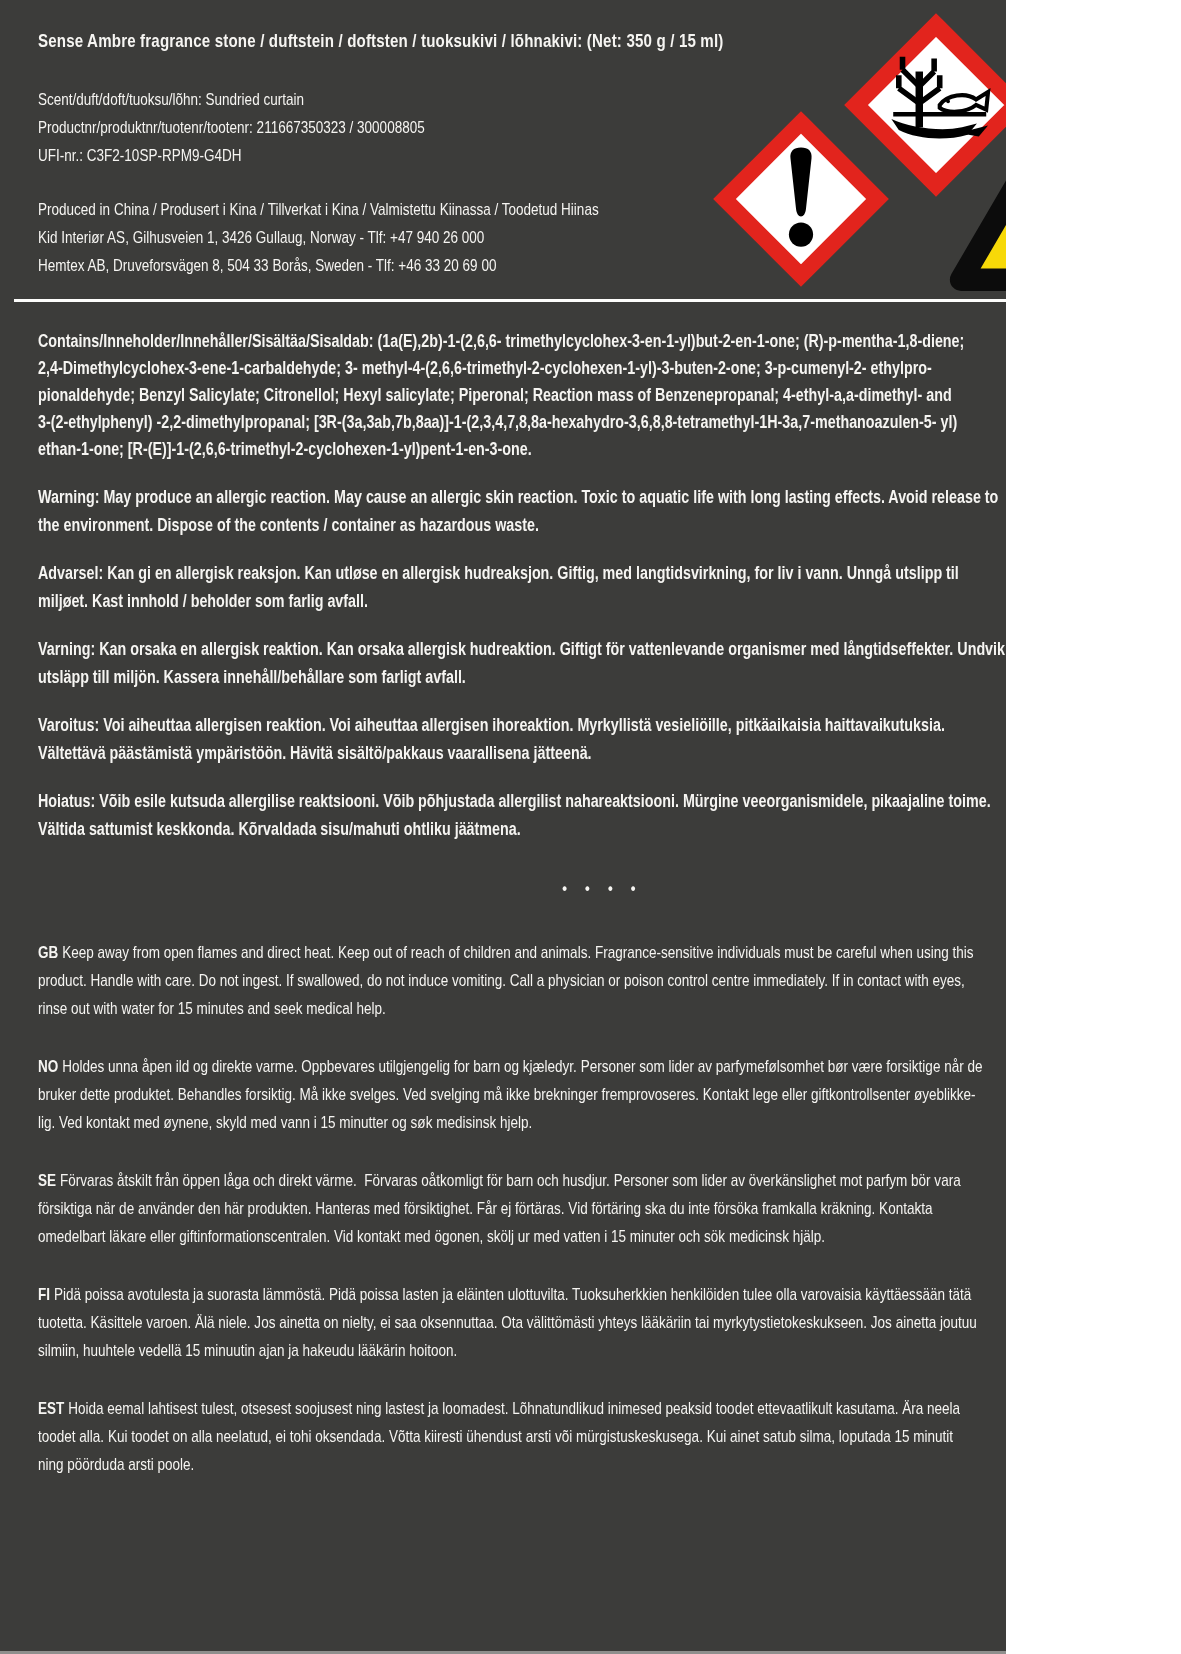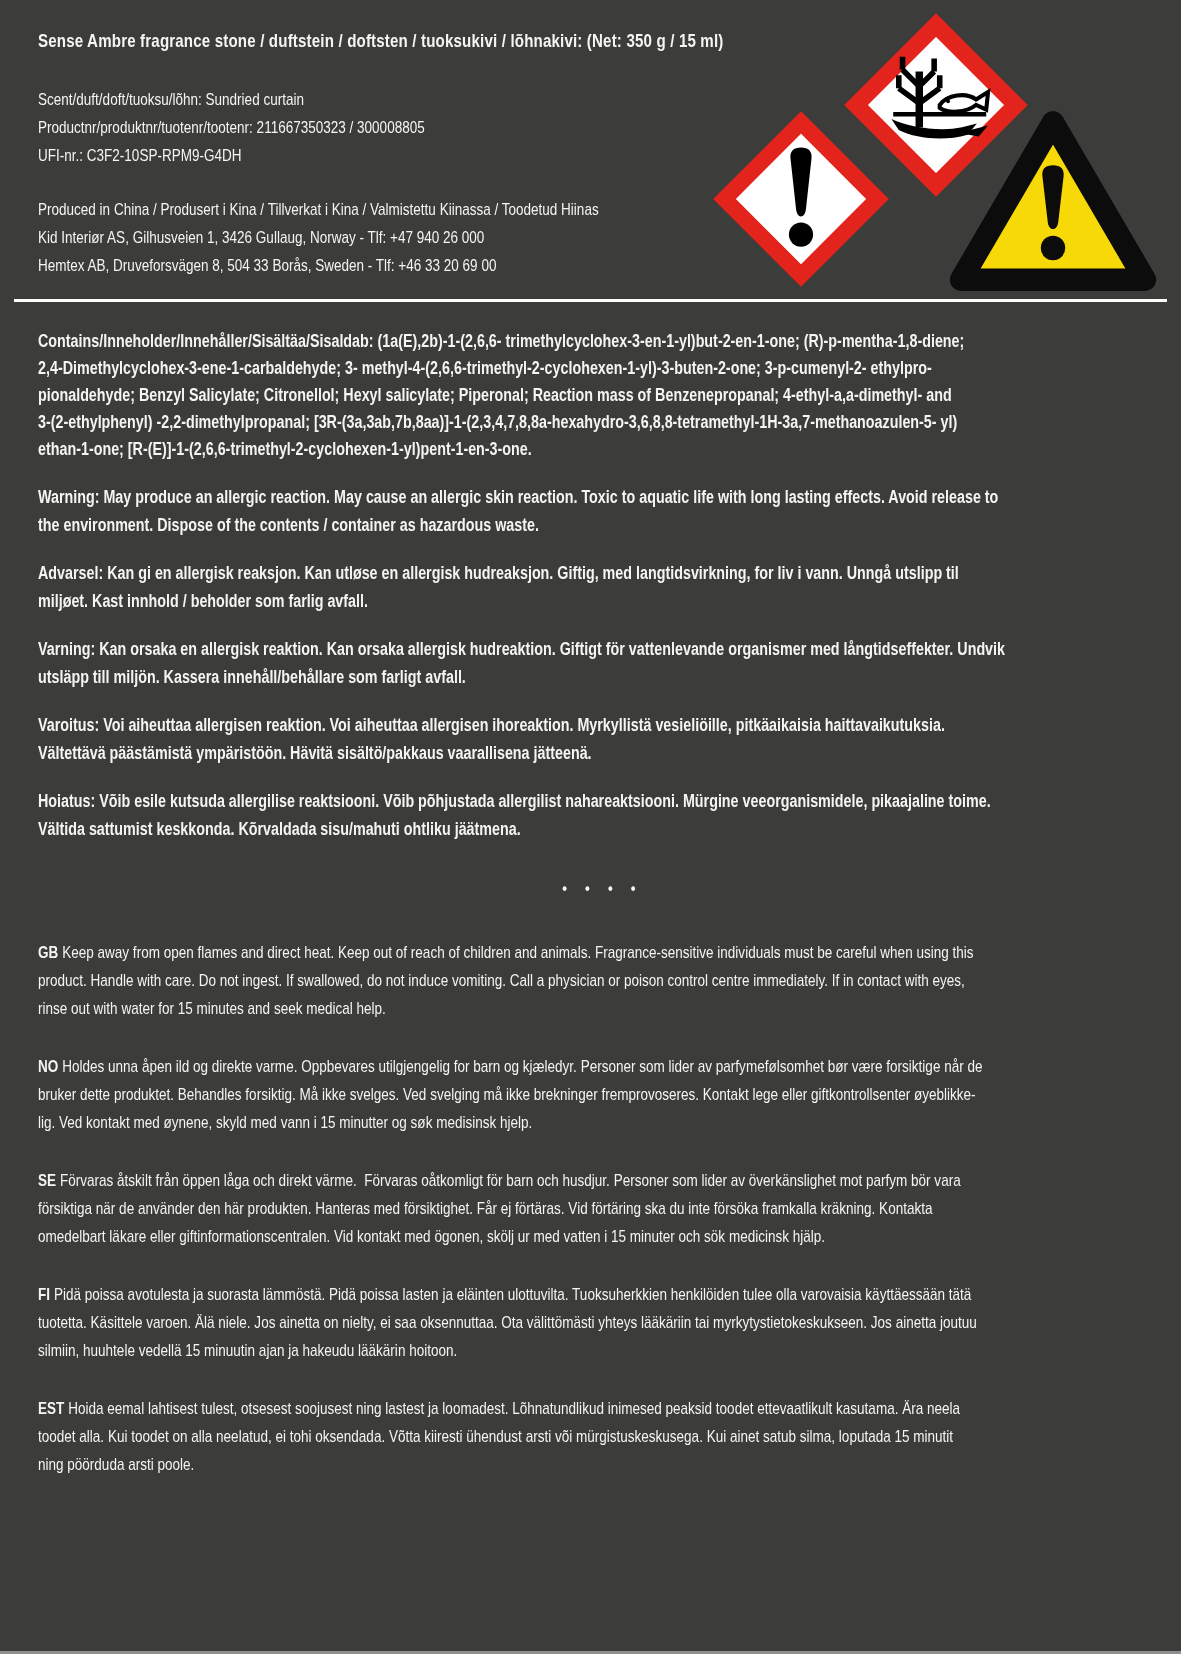--- a/index.html
+++ b/index.html
@@ -1,19 +1,19 @@
 <!DOCTYPE html>
 <html><head>
 <meta charset="utf-8">
 <style>
   html,body{margin:0;padding:0;}
   body{font-family:"Liberation Sans","DejaVu Sans",sans-serif;}
   .label{
     position:relative;
-    width:1181px;height:1654px;
+    width:1006px;height:1654px;
     background:#3C3C3A;
     overflow:hidden;
     color:#F6F5F2;
     text-decoration:underline;
   }
   .bottom-strip{position:absolute;left:0;bottom:0;width:100%;height:3px;background:#8F8F8D;}
   .separator-line{position:absolute;left:14px;top:299px;width:1153px;height:3px;background:#FDFDFB;}
   .picto{position:absolute;}
   .picto.ghs09{left:843px;top:12px;width:186px;height:186px;}
   .picto.ghs07{left:712px;top:104px;width:178px;height:190px;}

